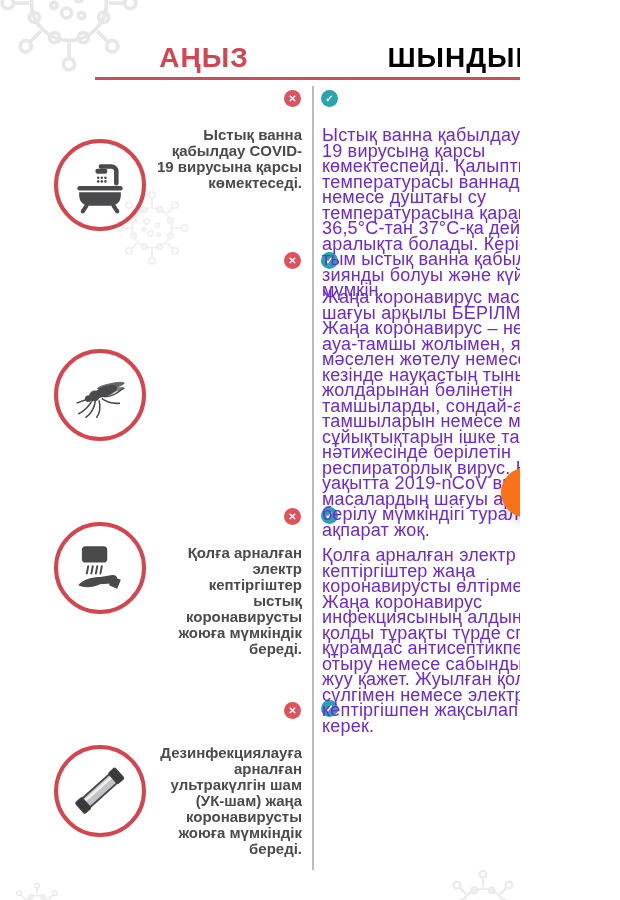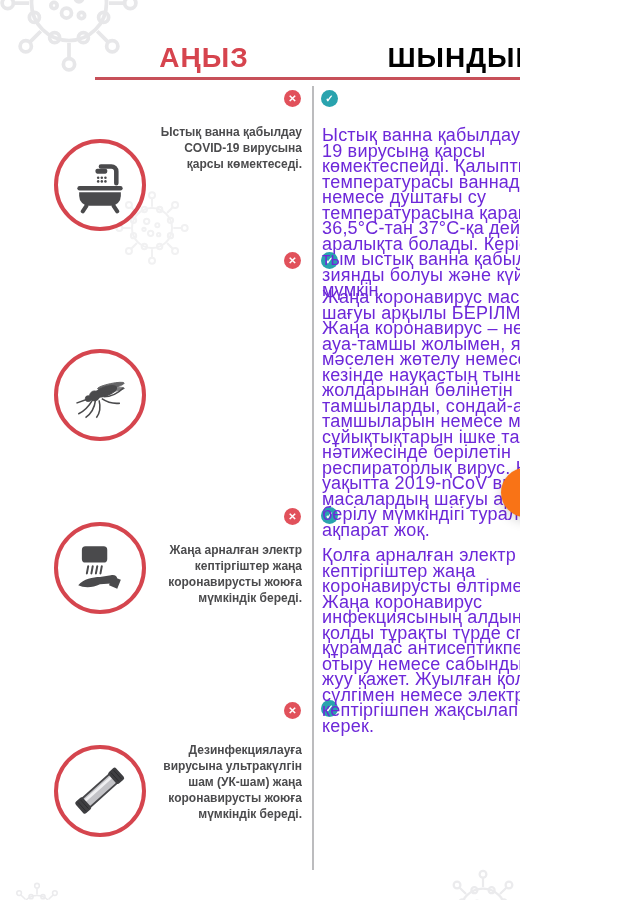--- a/index.html
+++ b/index.html
@@ -14,21 +14,21 @@
   .title-truth{left:313px;width:295px;color:#000000;}
   .header-underline{position:absolute;left:95px;top:77px;width:513px;height:3px;background:#c75059;}
   .column-divider{position:absolute;left:312px;top:86px;width:2px;height:784px;background:#bcbcbe;}
   
   .badge{position:absolute;width:17px;height:17px;border-radius:50%;
     color:#ffffff;font-size:10px;font-weight:bold;line-height:17px;text-align:center;}
   .badge-x{background:#e1515b;}
   .badge-check{background:#29a3ae;}
   
   .myth-text{position:absolute;left:156px;width:146px;text-align:right;
-    font-weight:bold;font-size:12px;line-height:16px;color:#4b4b4d;}
+    font-weight:bold;font-size:15px;line-height:16px;color:#4b4b4d;}
   .truth-text{position:absolute;left:322px;width:280px;font-size:18px;
     line-height:15.5px;letter-spacing:0.2px;color:#6d28d9;z-index:1;}
   
   .icon-circle{position:absolute;left:54px;width:92px;height:92px;box-sizing:border-box;
     border:4px solid #d5454e;border-radius:50%;display:flex;align-items:center;justify-content:center;
     background:transparent;z-index:2;}
   .icon-circle svg{width:58px;height:58px;}
   
   .page-pill{position:absolute;left:501px;top:468px;width:95px;height:49px;border-radius:25px;
     background:#f97316;box-shadow:0 0 0 1px rgba(0,0,0,0.03),0 4px 12px rgba(0,0,0,0.16);
@@ -145,35 +145,35 @@
     <svg viewBox="0 0 64 64">
       <g fill="#4a4a4c">
         <rect x="12" y="8" width="28" height="18" rx="4"></rect>
         <path d="M19 30 l-1.5 8 M24 30 l-1.5 8 M29 30 l-1.5 8 M34 30 l-1.5 8" stroke="#4a4a4c" stroke-width="2.2" fill="none" stroke-linecap="round"></path>
         <path d="M8 51 c6-7 16-9 24-9 l12-2 c4-1 7 1 7 4 0 3-3 5-7 5 l-12 1 c-8 4-18 4-24 1 z"></path>
         <path d="M45 41 l10 4 -4 10 -9-4 z"></path>
       </g>
     </svg>
   </div>
   <span class="badge badge-x" style="left:284px;top:508px">✕</span>
-  <p class="myth-text" style="top:530px">Жаңа арналған электр кептіргіштер жаңа коронавирусты жоюға мүмкіндік береді.</p>
+  <p class="myth-text" style="top:530px">Қолға арналған электр кептіргіштер ыстық коронавирусты жоюға мүмкіндік береді.</p>
   <span class="badge badge-check" style="left:321px;top:507px">✓</span>
   <p class="truth-text" style="top:530px">Қолға арналған электр кептіргіштер жаңа коронавирусты өлтірмейді. Жаңа коронавирус инфекциясының алдын алу үшін қолды тұрақты түрде спирт құрамдас антисептикпен өңдеп отыру немесе сабынды сумен жуу қажет. Жуылған қолды қағаз сүлгімен немесе электр кептіргішпен жақсылап кептіру керек.</p>
 
   <div class="icon-circle" style="top:745px">
     <svg viewBox="0 0 64 64">
       <g transform="rotate(-42 32 32)">
         <rect x="8" y="25" width="48" height="13" rx="3" fill="#c3c3c7" stroke="#47474a" stroke-width="2"></rect>
         <rect x="11" y="27.5" width="42" height="3" rx="1.5" fill="#efeff1"></rect>
         <rect x="2" y="23" width="11" height="17" rx="2.5" fill="#3e3e41"></rect>
         <rect x="51" y="23" width="11" height="17" rx="2.5" fill="#3e3e41"></rect>
         <path d="M5.5 25 v13 M9.5 25 v13 M54.5 25 v13 M58.5 25 v13" stroke="#2c2c2e" stroke-width="1"></path>
       </g>
     </svg>
   </div>
   <span class="badge badge-x" style="left:284px;top:702px">✕</span>
-  <p class="myth-text" style="top:730px">Дезинфекциялауға вирусына ультракүлгін шам (УК-шам) жаңа коронавирусты жоюға мүмкіндік береді.</p>
+  <p class="myth-text" style="top:730px">Дезинфекциялауға арналған ультракүлгін шам (УК-шам) жаңа коронавирусты жоюға мүмкіндік береді.</p>
   <span class="badge badge-check" style="left:321px;top:700px">✓</span>
 
   <div class="page-pill">3/6</div>
   <div class="next-page-peek"></div>
 
 </div>
 
 </body></html>

